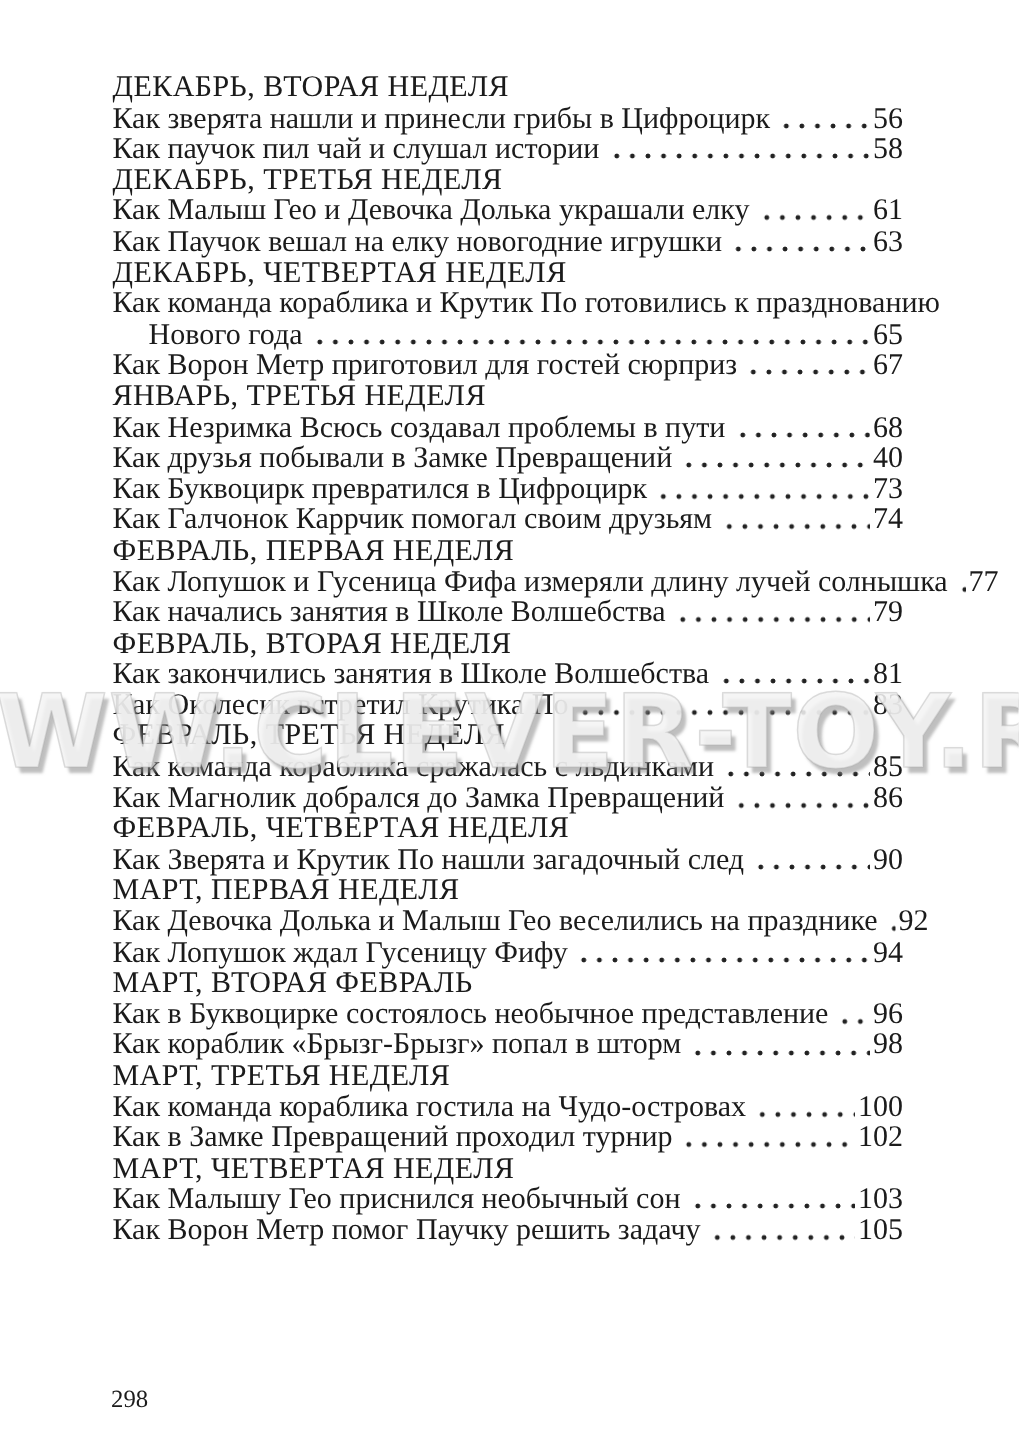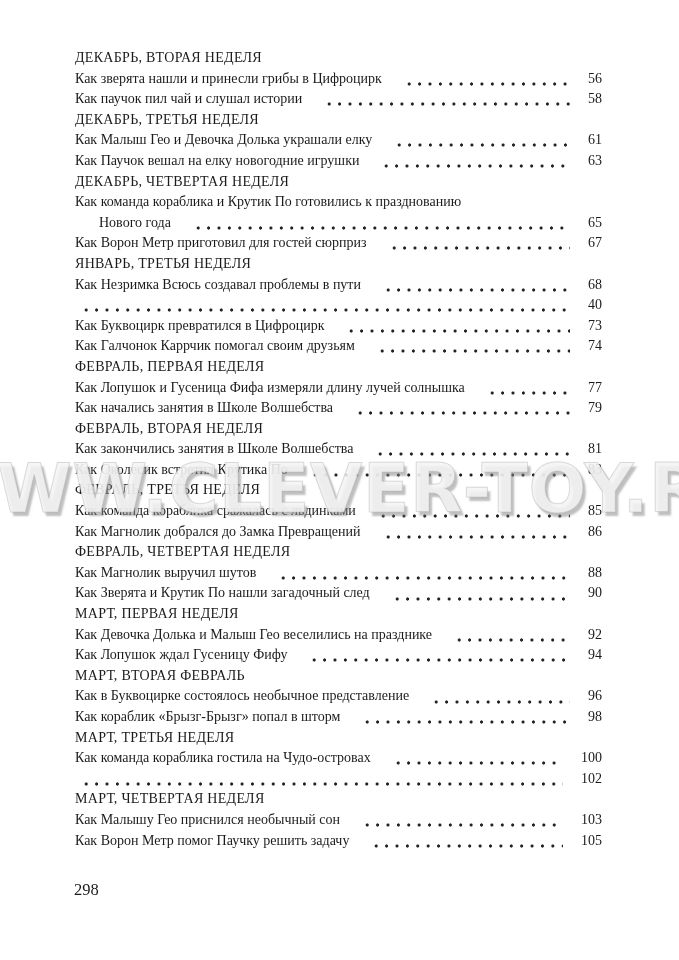--- a/index.html
+++ b/index.html
@@ -14,44 +14,44 @@
   .scan-page { position: absolute; inset: 0; background: #ffffff; }
 
   .content {
     position: absolute;
     left: 75px;
     top: 48px;
     width: 527px;
   }
   .toc-header,
   .row {
-    font-size: 14px;
+    font-size: 20px;
     line-height: 20.6px;
     white-space: nowrap;
   }
   .toc-header { letter-spacing: 0.3px; }
-  .row { display: flex; align-items: baseline; gap: 16px; }
+  .row { display: flex; align-items: baseline; }
   .row .t { flex: 0 1 auto; }
   .row .leader {
     flex: 1 1 8px;
     min-width: 8px;
     align-self: stretch;
     margin: 0 2px 0 4px;
     background-image: radial-gradient(circle, #222 1.35px, rgba(0,0,0,0) 1.85px);
     background-size: 10.4px 4px;
     background-repeat: repeat-x;
     background-position: 2px calc(100% - 3.5px);
   }
   .row .p { flex: 0 0 auto; }
   .row.cont .t { padding-left: 24px; }
 
   .folio {
     position: absolute;
     left: 74px;
-    top: 880px;
+    top: 923px;
     font-size: 16.5px;
     line-height: 20.6px;
   }
 
   .watermark {
     position: absolute;
     top: 449px;
     left: 50%;
     transform: translateX(-50%);
     white-space: nowrap;
@@ -106,20 +106,21 @@
         <span class="leader"></span>
         <span class="p">67</span>
       </div>
       <div class="toc-header">ЯНВАРЬ, ТРЕТЬЯ НЕДЕЛЯ</div>
       <div class="row">
         <span class="t">Как Незримка Всюсь создавал проблемы в пути</span>
         <span class="leader"></span>
         <span class="p">68</span>
       </div>
       <div class="row">
+        <span class="t">Как друзья побывали в Замке Превращений</span>
         <span class="leader"></span>
         <span class="p">40</span>
       </div>
       <div class="row">
         <span class="t">Как Буквоцирк превратился в Цифроцирк</span>
         <span class="leader"></span>
         <span class="p">73</span>
       </div>
       <div class="row">
         <span class="t">Как Галчонок Каррчик помогал своим друзьям</span>
@@ -154,25 +155,20 @@
         <span class="leader"></span>
         <span class="p">85</span>
       </div>
       <div class="row">
         <span class="t">Как Магнолик добрался до Замка Превращений</span>
         <span class="leader"></span>
         <span class="p">86</span>
       </div>
       <div class="toc-header">ФЕВРАЛЬ, ЧЕТВЕРТАЯ НЕДЕЛЯ</div>
       <div class="row">
-        <span class="t">Как Магнолик выручил шутов</span>
-        <span class="leader"></span>
-        <span class="p">88</span>
-      </div>
-      <div class="row">
         <span class="t">Как Зверята и Крутик По нашли загадочный след</span>
         <span class="leader"></span>
         <span class="p">90</span>
       </div>
       <div class="toc-header">МАРТ, ПЕРВАЯ НЕДЕЛЯ</div>
       <div class="row">
         <span class="t">Как Девочка Долька и Малыш Гео веселились на празднике</span>
         <span class="leader"></span>
         <span class="p">92</span>
       </div>
@@ -192,20 +188,21 @@
         <span class="leader"></span>
         <span class="p">98</span>
       </div>
       <div class="toc-header">МАРТ, ТРЕТЬЯ НЕДЕЛЯ</div>
       <div class="row">
         <span class="t">Как команда кораблика гостила на Чудо-островах</span>
         <span class="leader"></span>
         <span class="p">100</span>
       </div>
       <div class="row">
+        <span class="t">Как в Замке Превращений проходил турнир</span>
         <span class="leader"></span>
         <span class="p">102</span>
       </div>
       <div class="toc-header">МАРТ, ЧЕТВЕРТАЯ НЕДЕЛЯ</div>
       <div class="row">
         <span class="t">Как Малышу Гео приснился необычный сон</span>
         <span class="leader"></span>
         <span class="p">103</span>
       </div>
       <div class="row">

